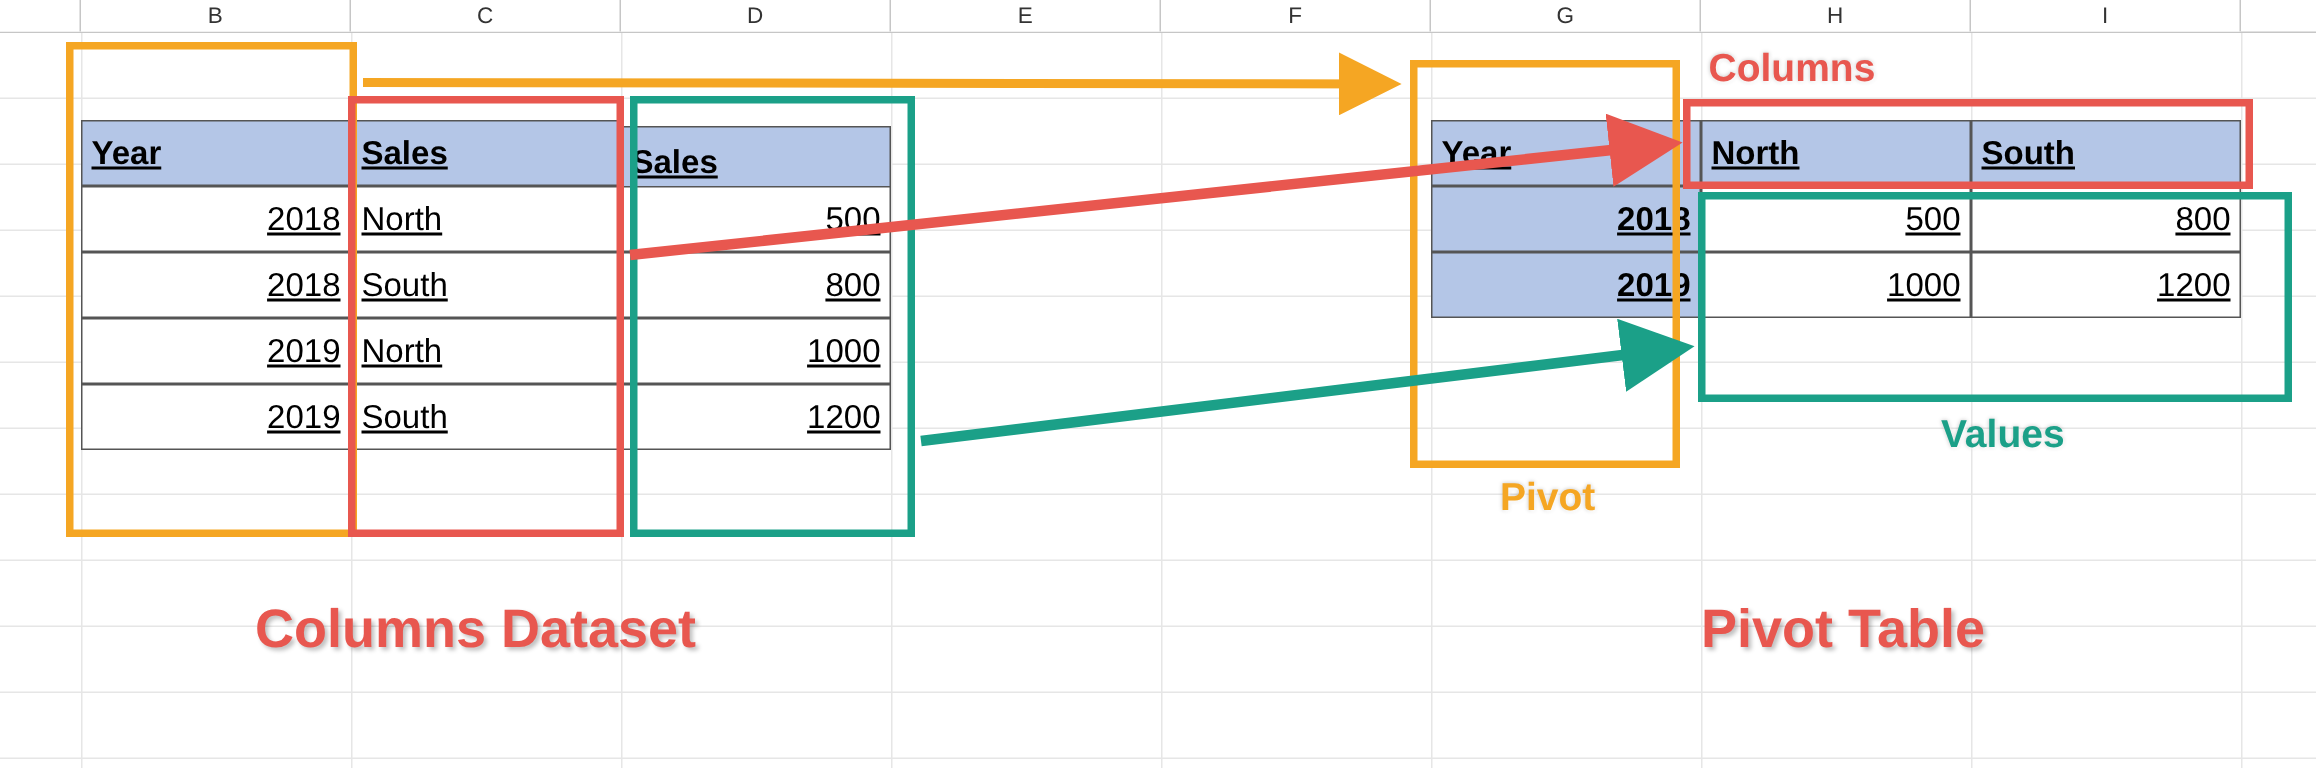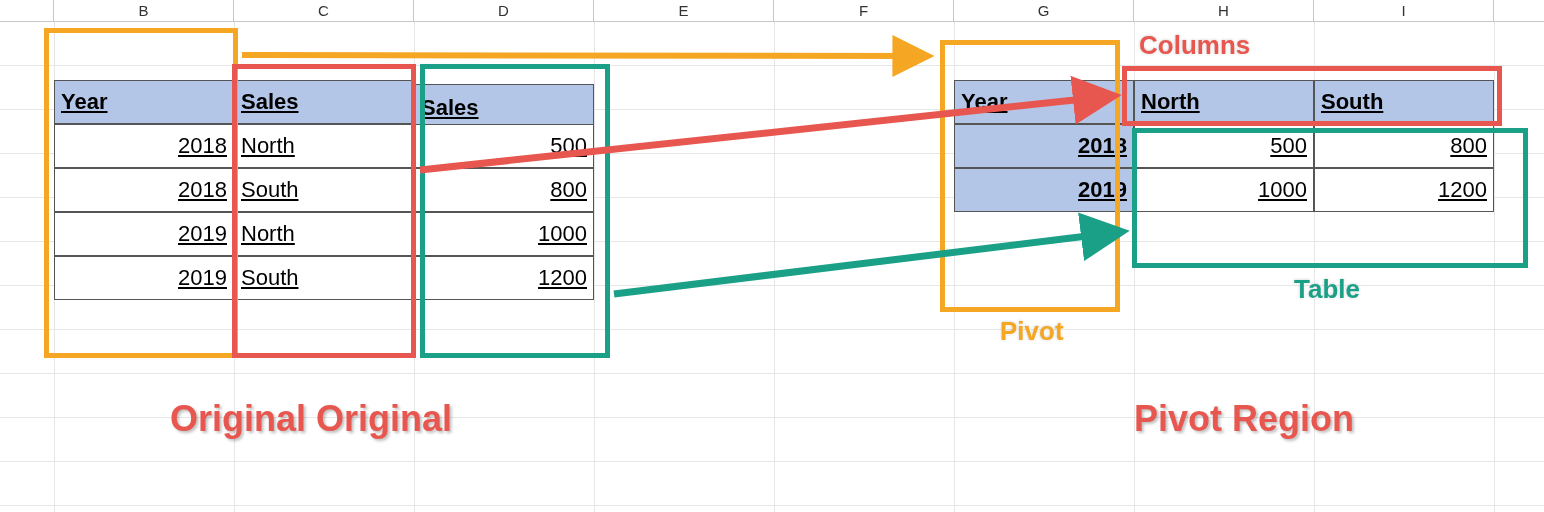--- a/index.html
+++ b/index.html
@@ -167,17 +167,17 @@
     <marker id="arrG" viewBox="0 0 10 10" refX="8" refY="5" markerWidth="7" markerHeight="7" orient="auto-start-reverse">
       <path d="M0,0 L10,5 L0,10 z" fill="#1ba088"></path>
     </marker>
   </defs>
   <line x1="242" y1="55" x2="926" y2="56" stroke="#f5a623" stroke-width="6" marker-end="url(#arrO)"></line>
   <line x1="420" y1="170" x2="1112" y2="96" stroke="#e8574f" stroke-width="7" marker-end="url(#arrR)"></line>
   <line x1="614" y1="294" x2="1120" y2="232" stroke="#1ba088" stroke-width="7" marker-end="url(#arrG)"></line>
 </svg>
 
 <div class="ann red-t" style="left:1139px; top:30px">Columns</div>
-<div class="ann green-t" style="left:1294px; top:274px">Table</div>
+<div class="ann green-t" style="left:1294px; top:274px">Values</div>
 <div class="ann orange-t" style="left:1000px; top:316px">Pivot</div>
 
-<div class="biglabel" style="left:170px; top:398px">Original Original</div>
-<div class="biglabel" style="left:1134px; top:398px">Pivot Region</div>
+<div class="biglabel" style="left:170px; top:398px">Columns Dataset</div>
+<div class="biglabel" style="left:1134px; top:398px">Pivot Table</div>
 
 </body></html>

